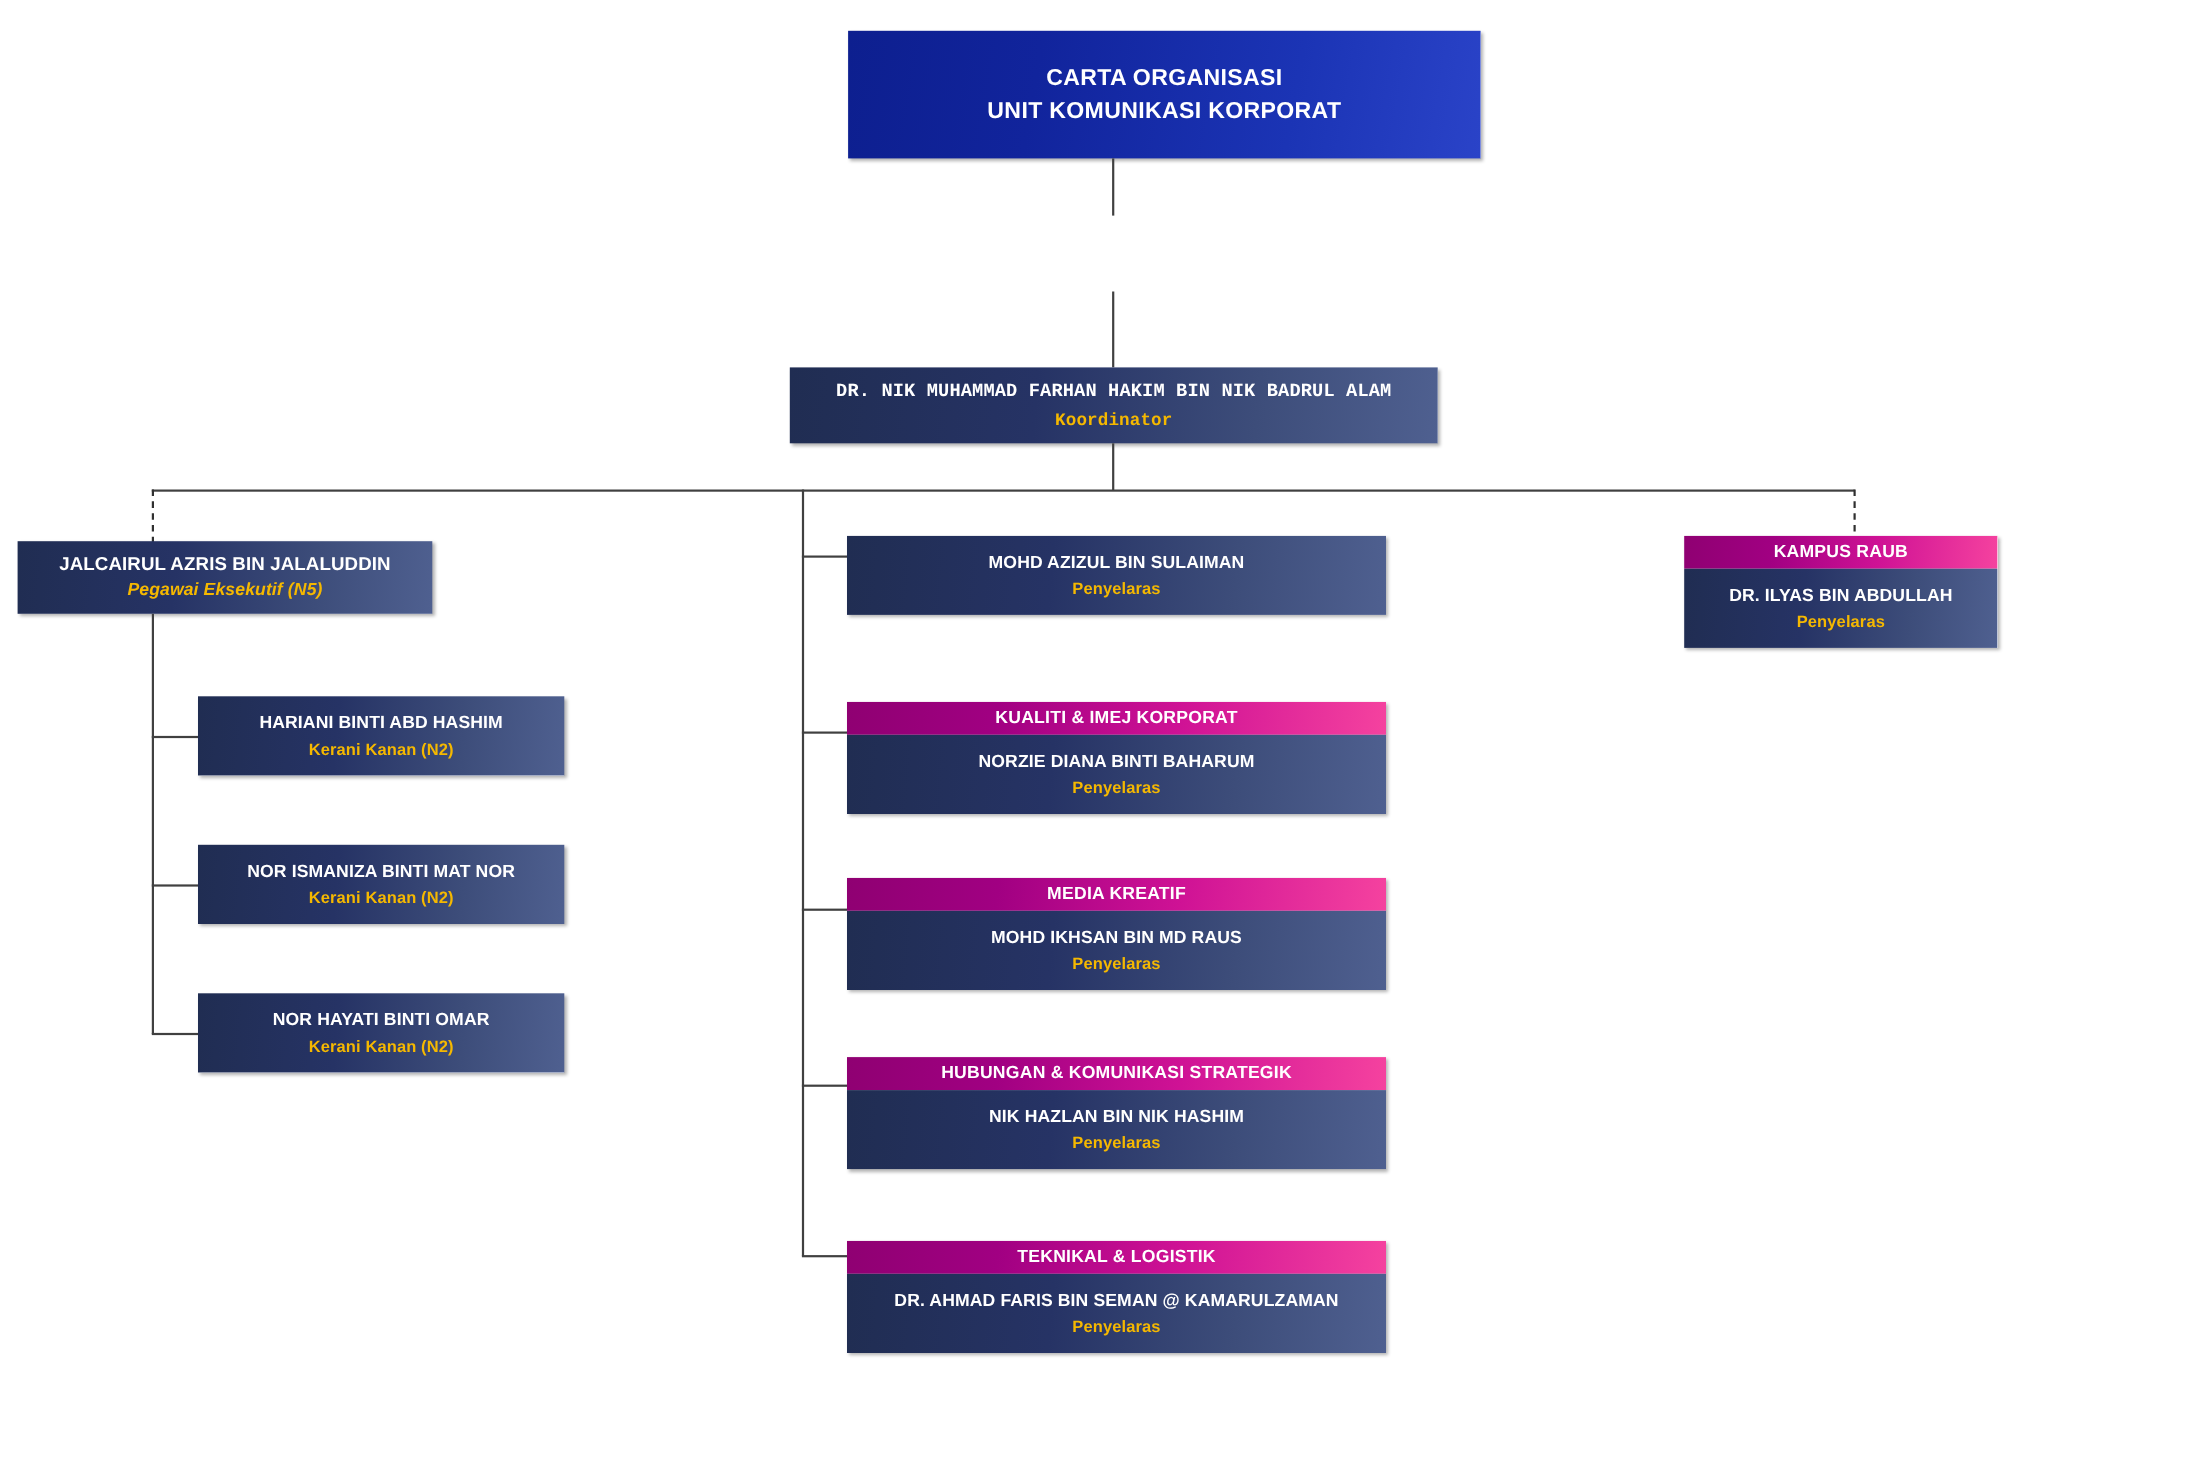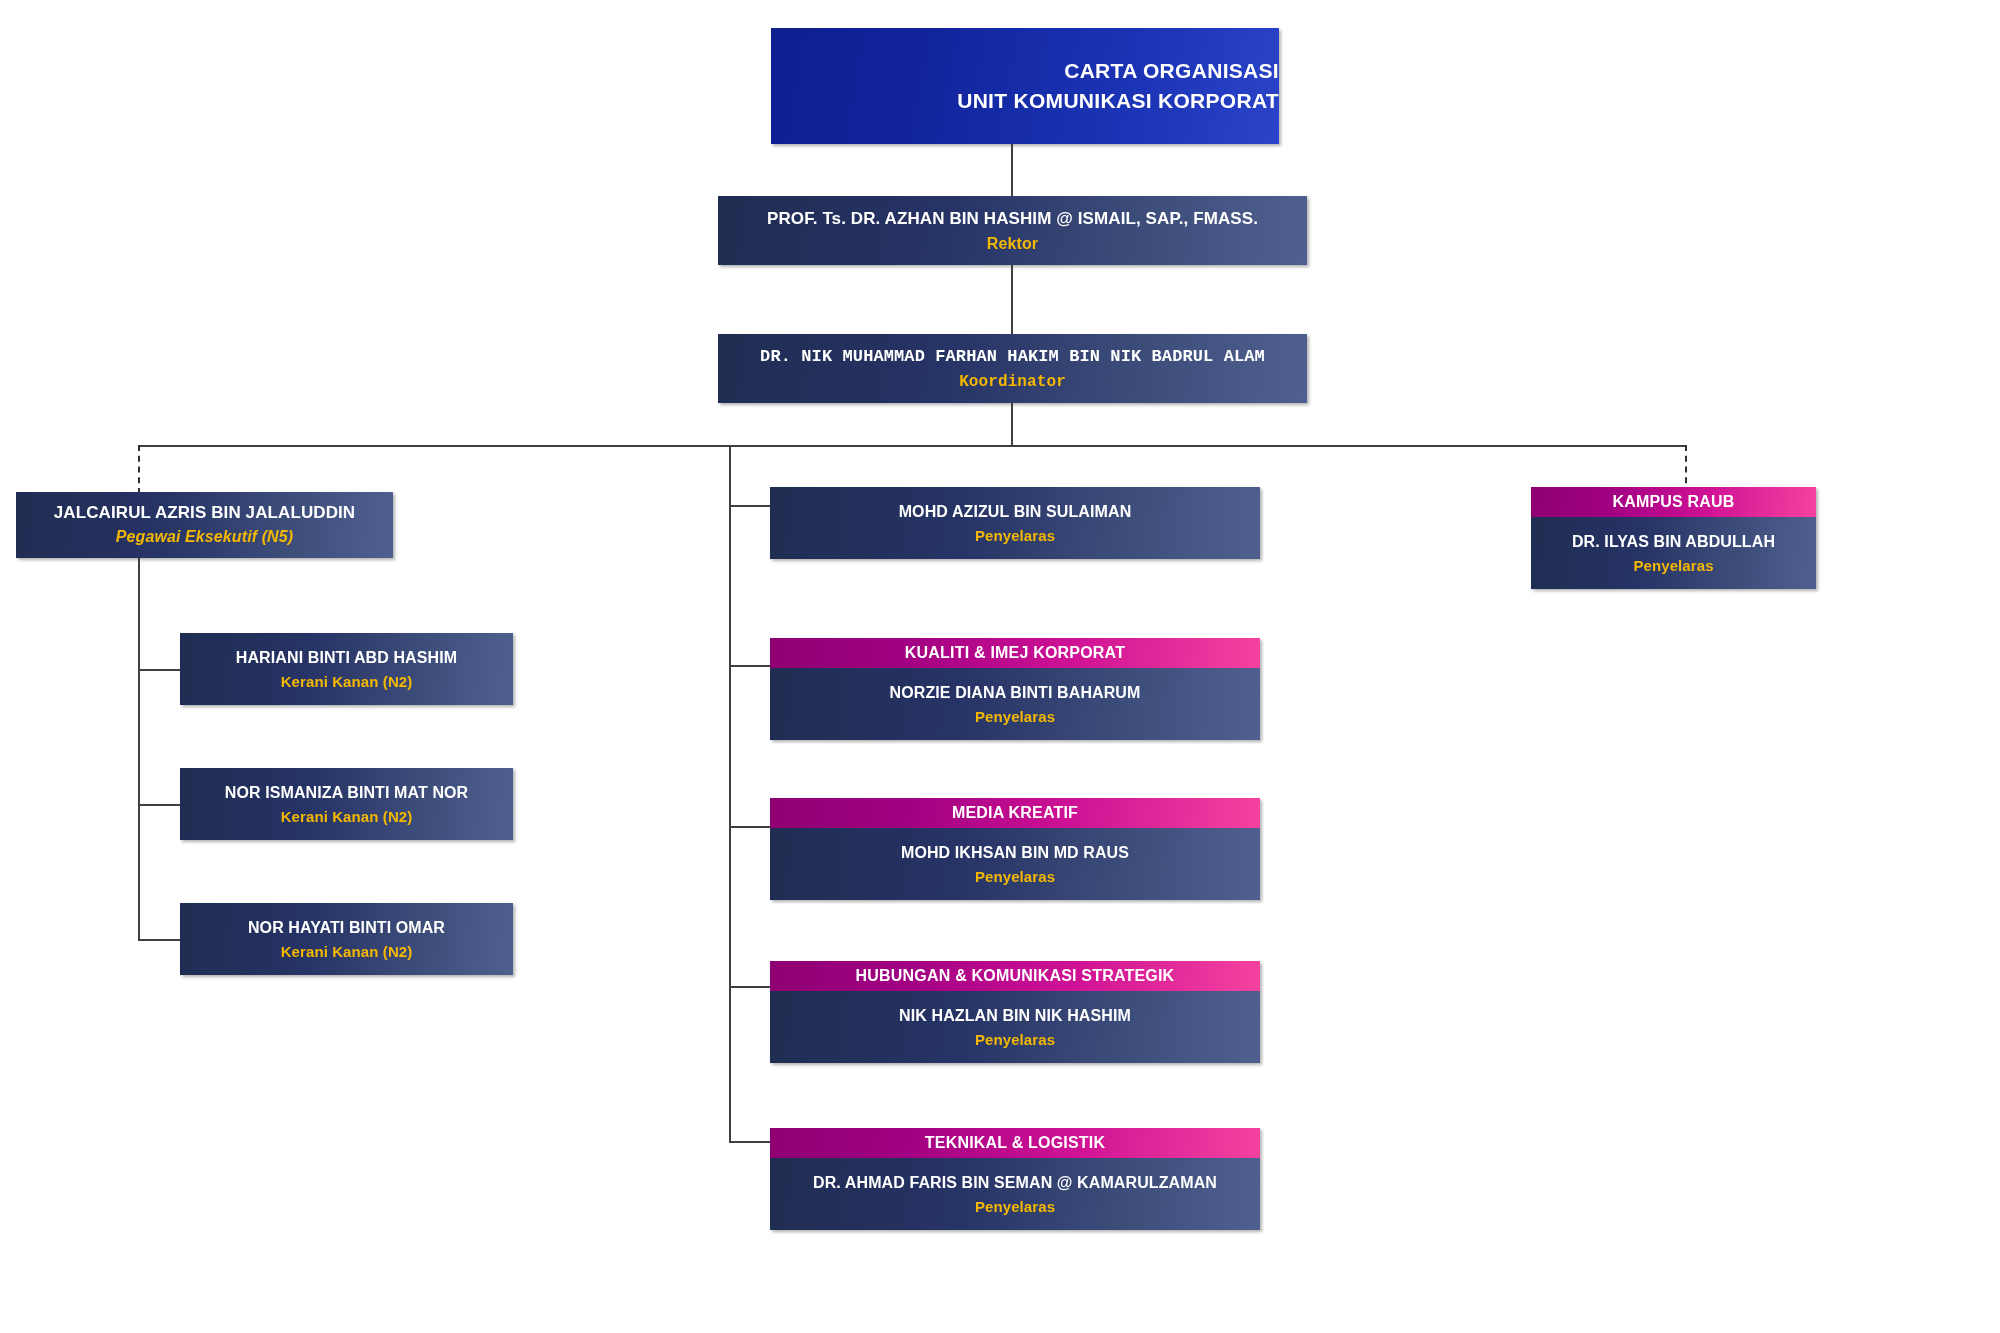--- a/index.html
+++ b/index.html
@@ -52,24 +52,24 @@
 
   .role-line {
     color: #f5b800;
     font-weight: bold;
     text-align: center;
     letter-spacing: .1px;
   }
 
   
   #title-box {
-    left: 771px; top: 28px; width: 508px; height: 116px;
+    left: 771px; top: 28px; width: 575px; height: 116px;
     background: linear-gradient(100deg, #0d1f8f 0%, #11249c 30%, #1b34b5 70%, #2a43c8 100%);
     display: flex; flex-direction: column;
-    align-items: flex-end; justify-content: center;
+    align-items: center; justify-content: center;
   }
   #title-box .tline {
     color: #ffffff; font-weight: bold; font-size: 21px;
     letter-spacing: .3px; line-height: 30px; text-align: center;
   }
 
   
   .toprow {
     display: flex; flex-direction: column;
     align-items: center; justify-content: center;
@@ -130,24 +130,20 @@
 
 <div id="chart-root">
 
   <div class="box" id="title-box">
     <div class="tline">CARTA ORGANISASI</div>
     <div class="tline">UNIT KOMUNIKASI KORPORAT</div>
   </div>
 
   <div class="line v" style="left:1011px; top:144px; height:52px;"></div>
 
-  <div class="box navy toprow" id="rektor-box">
-    <div class="name-line">PROF. Ts. DR. AZHAN BIN HASHIM @ ISMAIL, SAP., FMASS.</div>
-    <div class="role-line">Rektor</div>
-  </div>
 
   <div class="line v" style="left:1011px; top:265px; height:69px;"></div>
 
   <div class="box navy toprow" id="koordinator-box">
     <div class="name-line">DR. NIK MUHAMMAD FARHAN HAKIM BIN NIK BADRUL ALAM</div>
     <div class="role-line">Koordinator</div>
   </div>
 
   <div class="line v" style="left:1011px; top:403px; height:43px;"></div>
 

